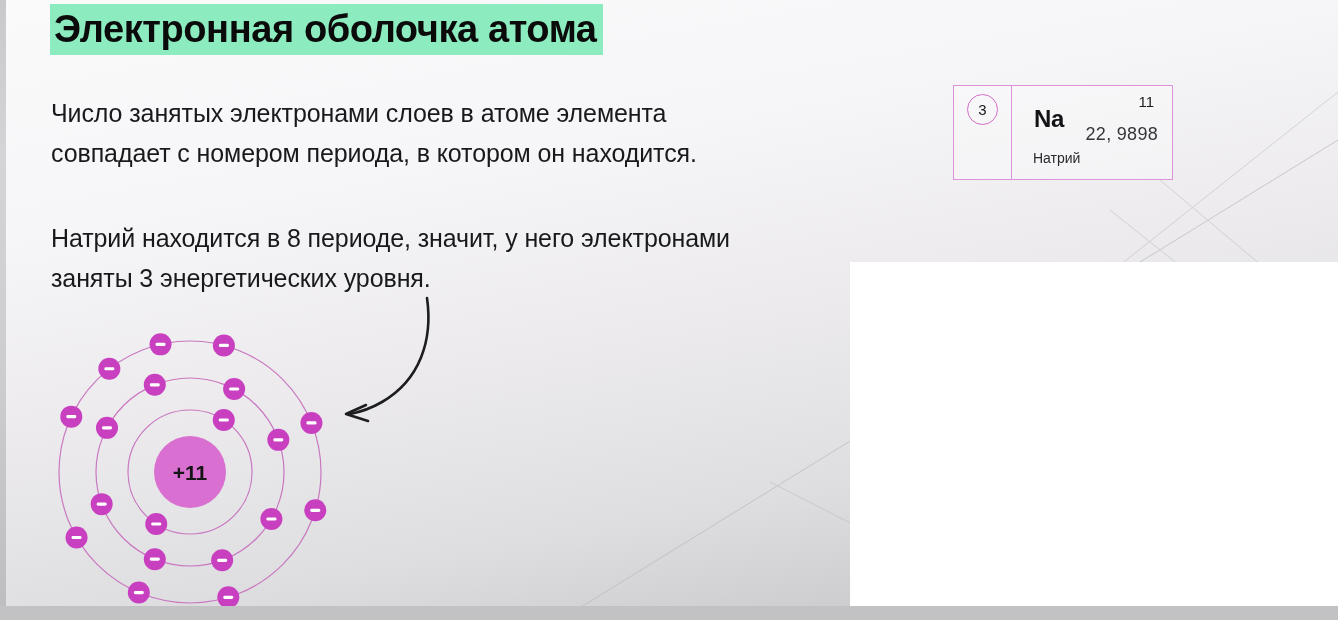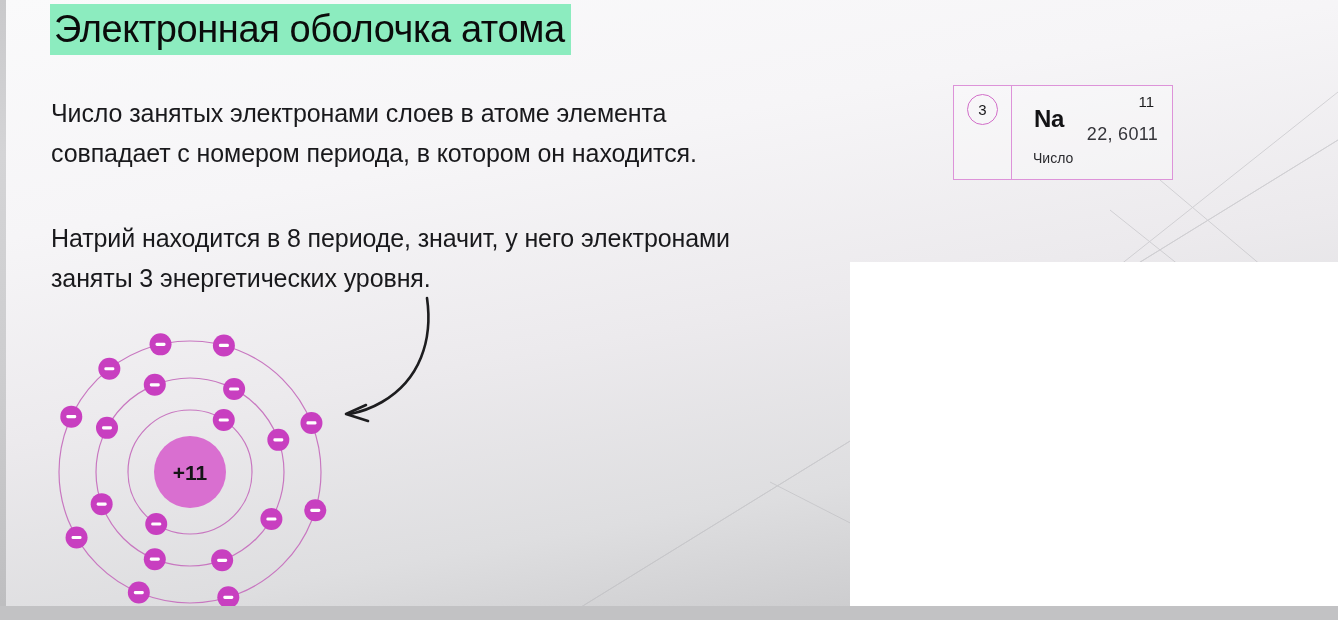--- a/index.html
+++ b/index.html
@@ -44,21 +44,21 @@
   .title-wrap {
     position: absolute;
     left: 50px;
     top: 4px;
   }
   .title {
     display: inline-block;
     background: #8cecbf;
     color: #0b0b0b;
     font-size: 38px;
-    font-weight: normal;
+    font-weight: bold;
     line-height: 1.22;
     letter-spacing: -0.4px;
     padding: 2px 6px 3px 4px;
     white-space: nowrap;
   }
 
   
   .para {
     position: absolute;
     left: 51px;
@@ -201,22 +201,22 @@
   <div class="para para-2">Натрий находится в 8 периоде, значит, у него электронами
 заняты 3 энергетических уровня.</div>
 
   <div class="el-card">
     <div class="el-card-left">
       <div class="period-circle">3</div>
     </div>
     <div class="el-card-right">
       <div class="el-number">11</div>
       <div class="el-symbol">Na</div>
-      <div class="el-mass">22, 6011</div>
-      <div class="el-name">Число</div>
+      <div class="el-mass">22, 9898</div>
+      <div class="el-name">Натрий</div>
     </div>
   </div>
 
   <svg class="atom" width="320" height="330" viewBox="0 0 320 330">
     <g id="atom-shells">
         <circle cx="154" cy="176" r="62" fill="none" stroke="#c877c0" stroke-width="1.2"></circle>
         <circle cx="154" cy="176" r="94" fill="none" stroke="#c877c0" stroke-width="1.2"></circle>
         <circle cx="154" cy="176" r="131" fill="none" stroke="#c877c0" stroke-width="1.2"></circle>
       </g>
     <circle id="atom-nucleus" cx="154" cy="176" r="36" fill="#d96fd0"></circle>

